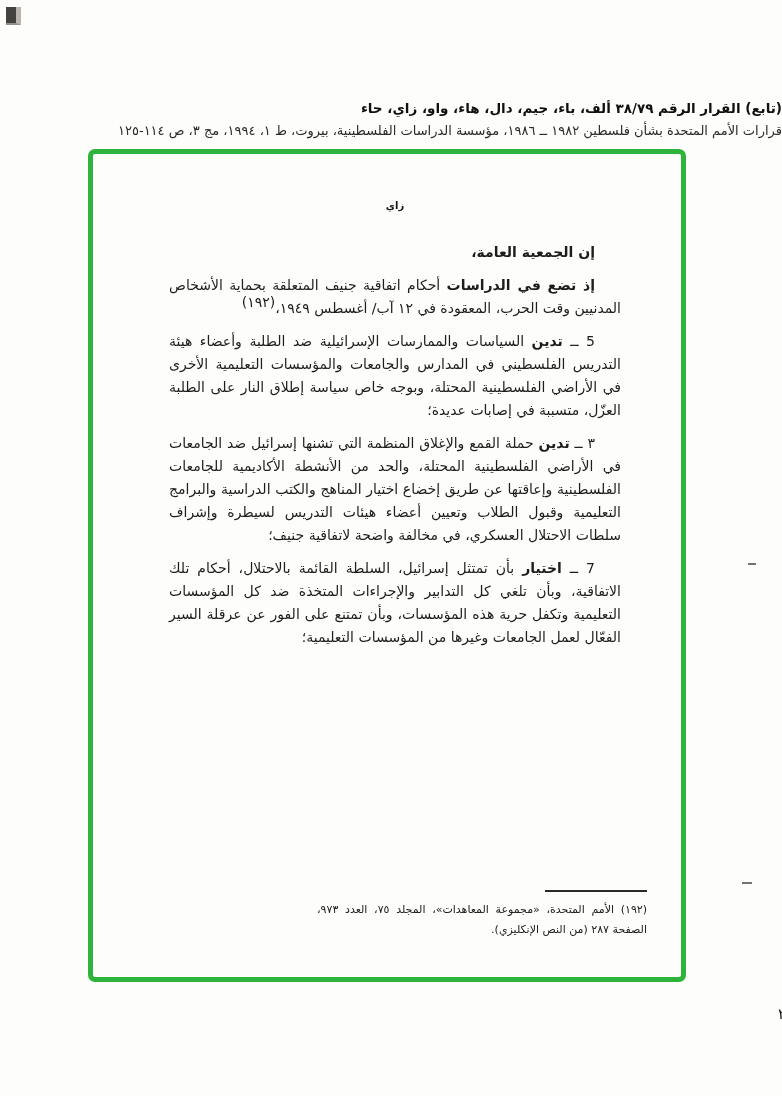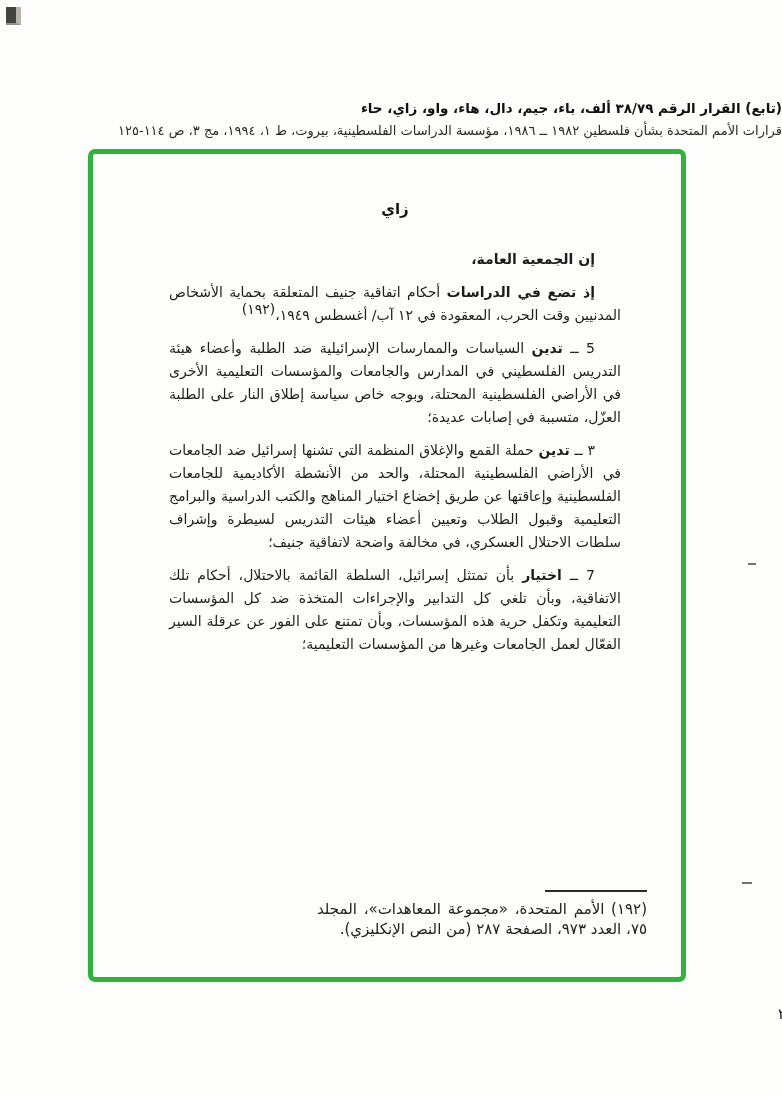--- a/index.html
+++ b/index.html
@@ -53,21 +53,21 @@
   }
   .content {
     position: absolute;
     left: 0; top: 0; right: 0; bottom: 0;
     direction: rtl;
     padding: 32px 60px 20px 76px;
     overflow: hidden;
   }
   .section-title {
     text-align: center;
-    font-size: 15px;
+    font-size: 10px;
     font-weight: bold;
     margin: 14px 0 30px;
     color: #141414;
   }
   .para {
     font-size: 14px;
     line-height: 23px;
     text-align: justify;
     text-indent: 26px;
     margin: 8px 0 10px;
@@ -81,21 +81,21 @@
     right: 34px; left: 76px; bottom: 38px;
     direction: rtl;
   }
   .footnote-sep {
     width: 102px;
     height: 0;
     border-top: 2px solid #2a2a2a;
     margin-bottom: 8px;
   }
   .footnote {
-    font-size: 15px;
+    font-size: 11px;
     line-height: 19.5px;
     text-align: justify;
     width: 330px;
     color: #202020;
   }
   .page-number {
     position: absolute;
     left: 12px; top: 1005px; width: 100%;
     text-align: right;
     font-size: 15px;

